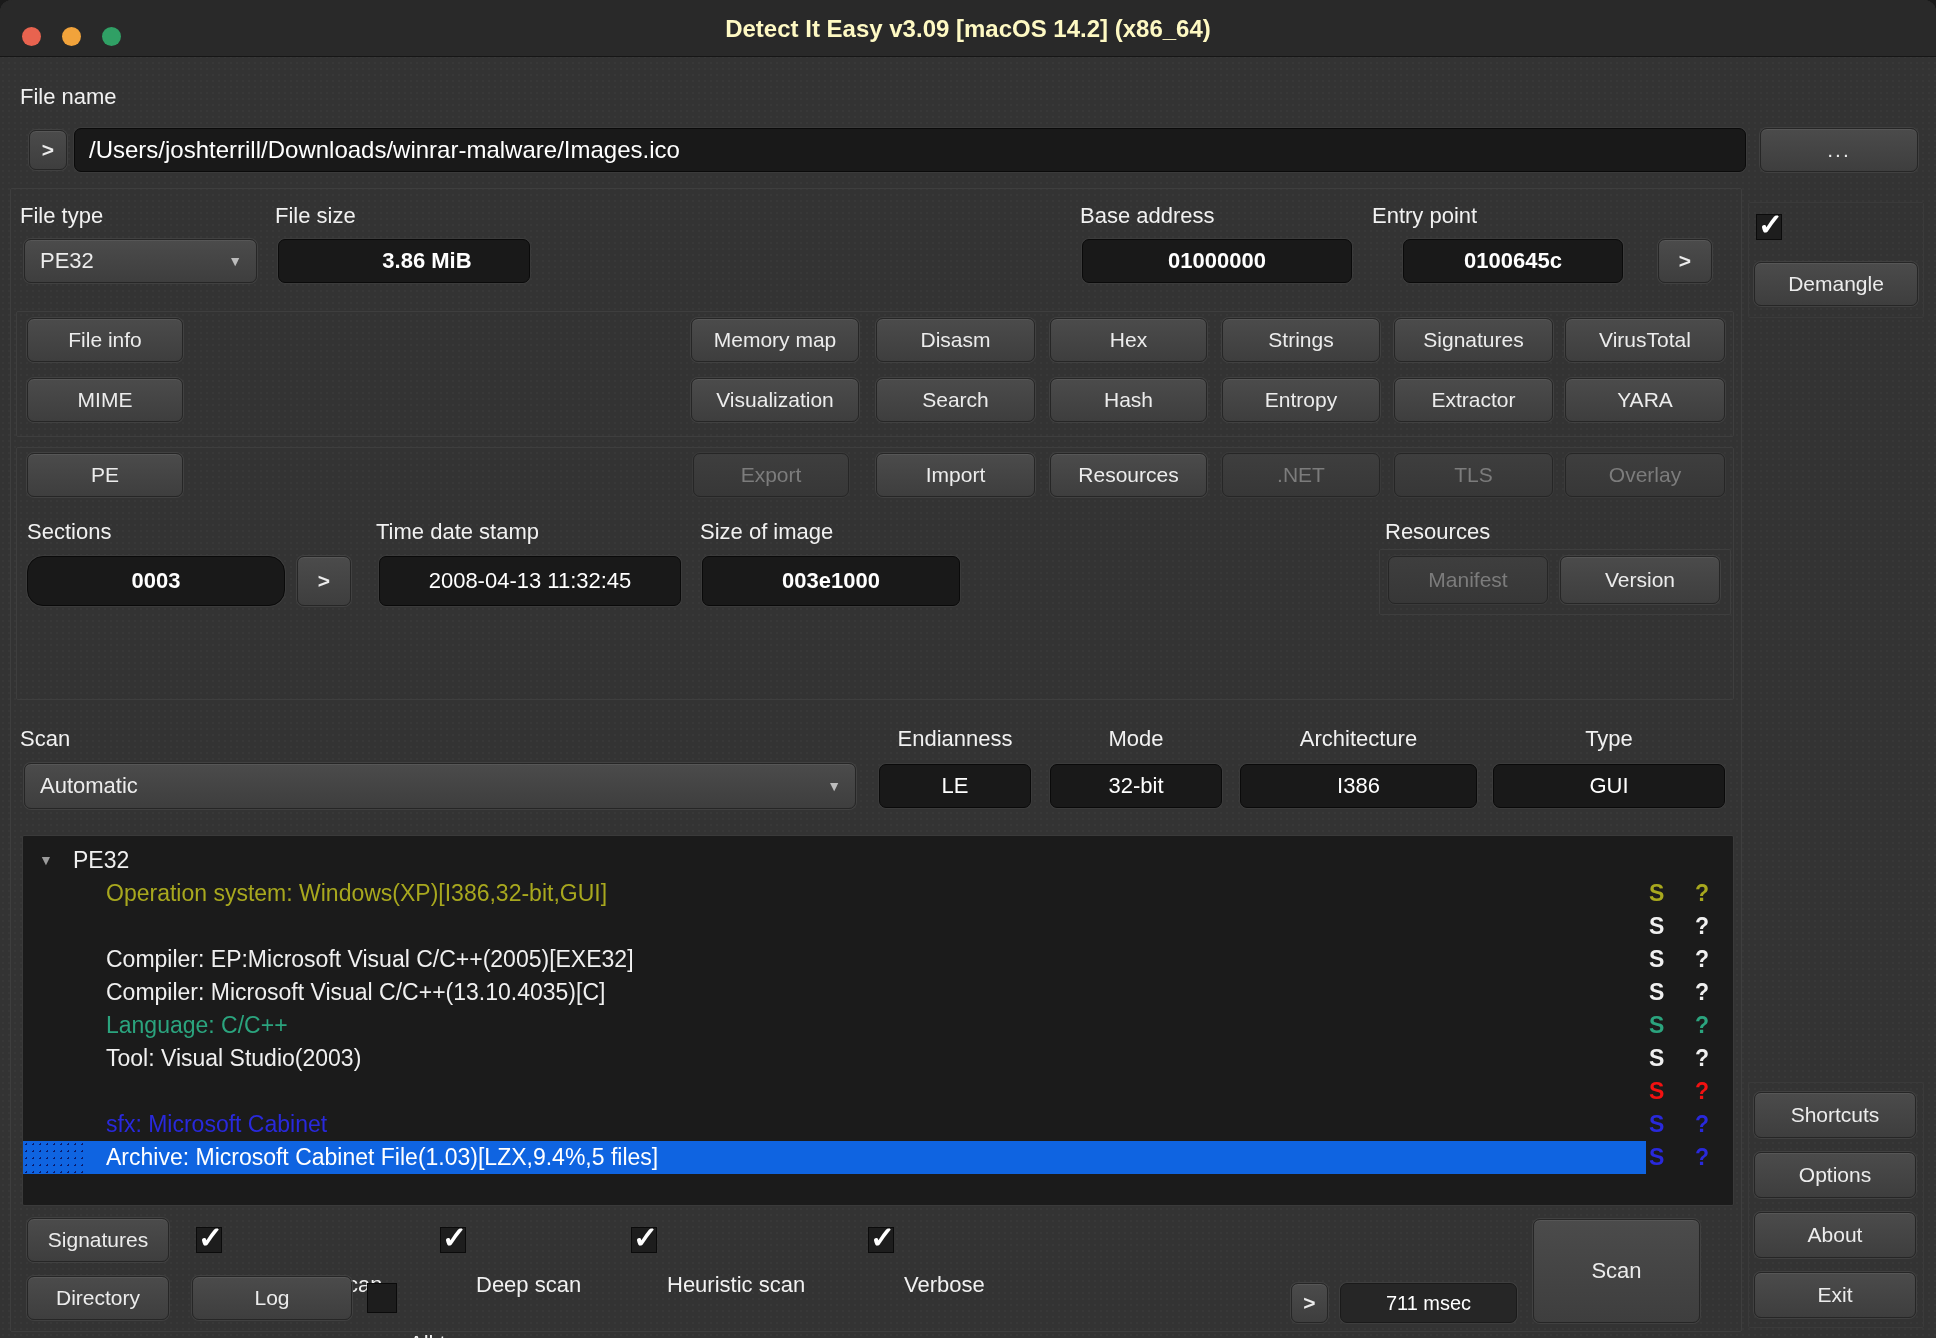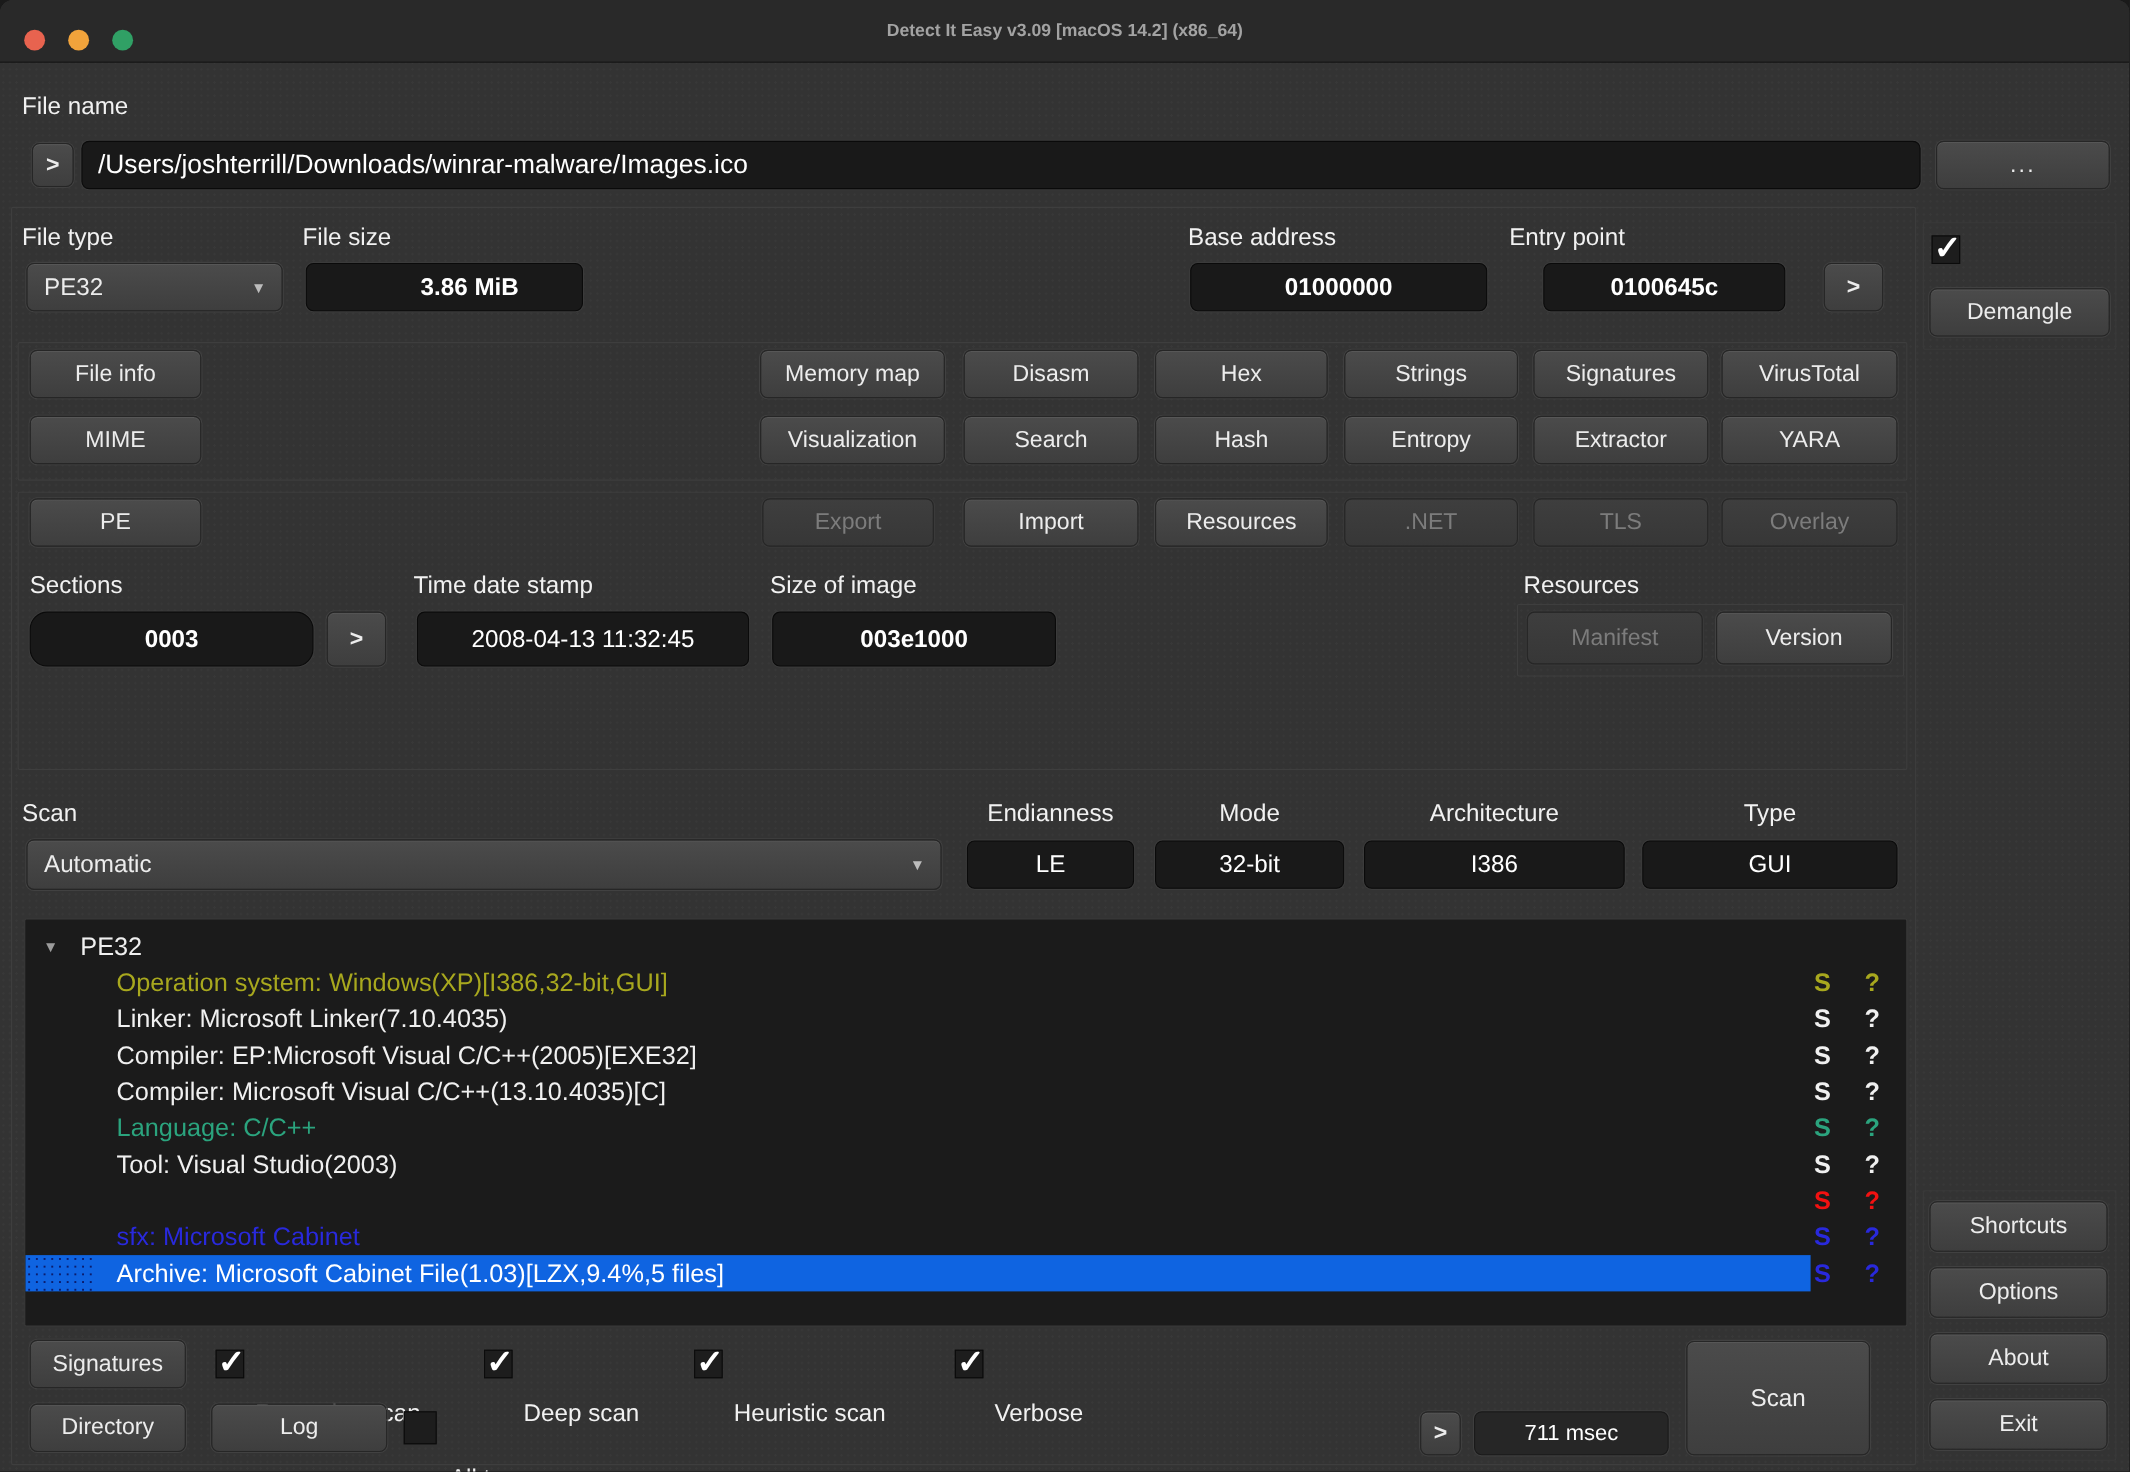--- a/index.html
+++ b/index.html
@@ -8,21 +8,21 @@
     position:relative;width:1936px;height:1338px;
     background:#333333;
     background-image:radial-gradient(rgba(255,255,255,0.025) 1px, transparent 1px);
     background-size:6px 6px;
     border-radius:12px 12px 0 0;overflow:hidden;
   }
   
   #titlebar{position:absolute;left:0;top:0;width:1936px;height:57px;background:#292929;border-bottom:1px solid #161616;}
   .light{position:absolute;top:27px;width:19px;height:19px;border-radius:50%;}
   #titlebar .t-title{position:absolute;left:0;right:0;top:0;height:59px;line-height:57px;text-align:center;
-    color:#a3a3a3;font-size:16px;font-weight:bold;}
+    color:#fef9c3;font-size:24px;font-weight:bold;}
   
   .lbl{position:absolute;color:#f1f1f1;font-size:22px;white-space:nowrap;}
   .btn{position:absolute;display:flex;align-items:center;justify-content:center;
     background:linear-gradient(#4b4b4b,#3e3e3e);
     border:1px solid #262626;border-radius:7px;
     box-shadow:0 0 0 1px #414141, inset 0 1px 0 rgba(255,255,255,.07);
     color:#ececec;font-size:21px;cursor:default;white-space:nowrap;}
   .btn.disabled{color:#7c7c7c;background:linear-gradient(#3e3e3e,#373737);box-shadow:0 0 0 1px #3a3a3a;}
   .dbox{position:absolute;display:flex;align-items:center;justify-content:center;
     background:#191919;border:1px solid #0a0a0a;border-radius:7px;
@@ -153,21 +153,20 @@
     <div class="trow root">
       <span class="arr">▼</span>
       <span class="ttext">PE32</span>
     </div>
     <div class="trow c-os">
       <span class="ttext">Operation system: Windows(XP)[I386,32-bit,GUI]</span>
       <span class="sflag">S</span>
       <span class="qflag">?</span>
     </div>
     <div class="trow">
-      <span class="ttext">Linker: Microsoft Linker(7.10.4035)</span>
       <span class="sflag">S</span>
       <span class="qflag">?</span>
     </div>
     <div class="trow">
       <span class="ttext">Compiler: EP:Microsoft Visual C/C++(2005)[EXE32]</span>
       <span class="sflag">S</span>
       <span class="qflag">?</span>
     </div>
     <div class="trow">
       <span class="ttext">Compiler: Microsoft Visual C/C++(13.10.4035)[C]</span>

